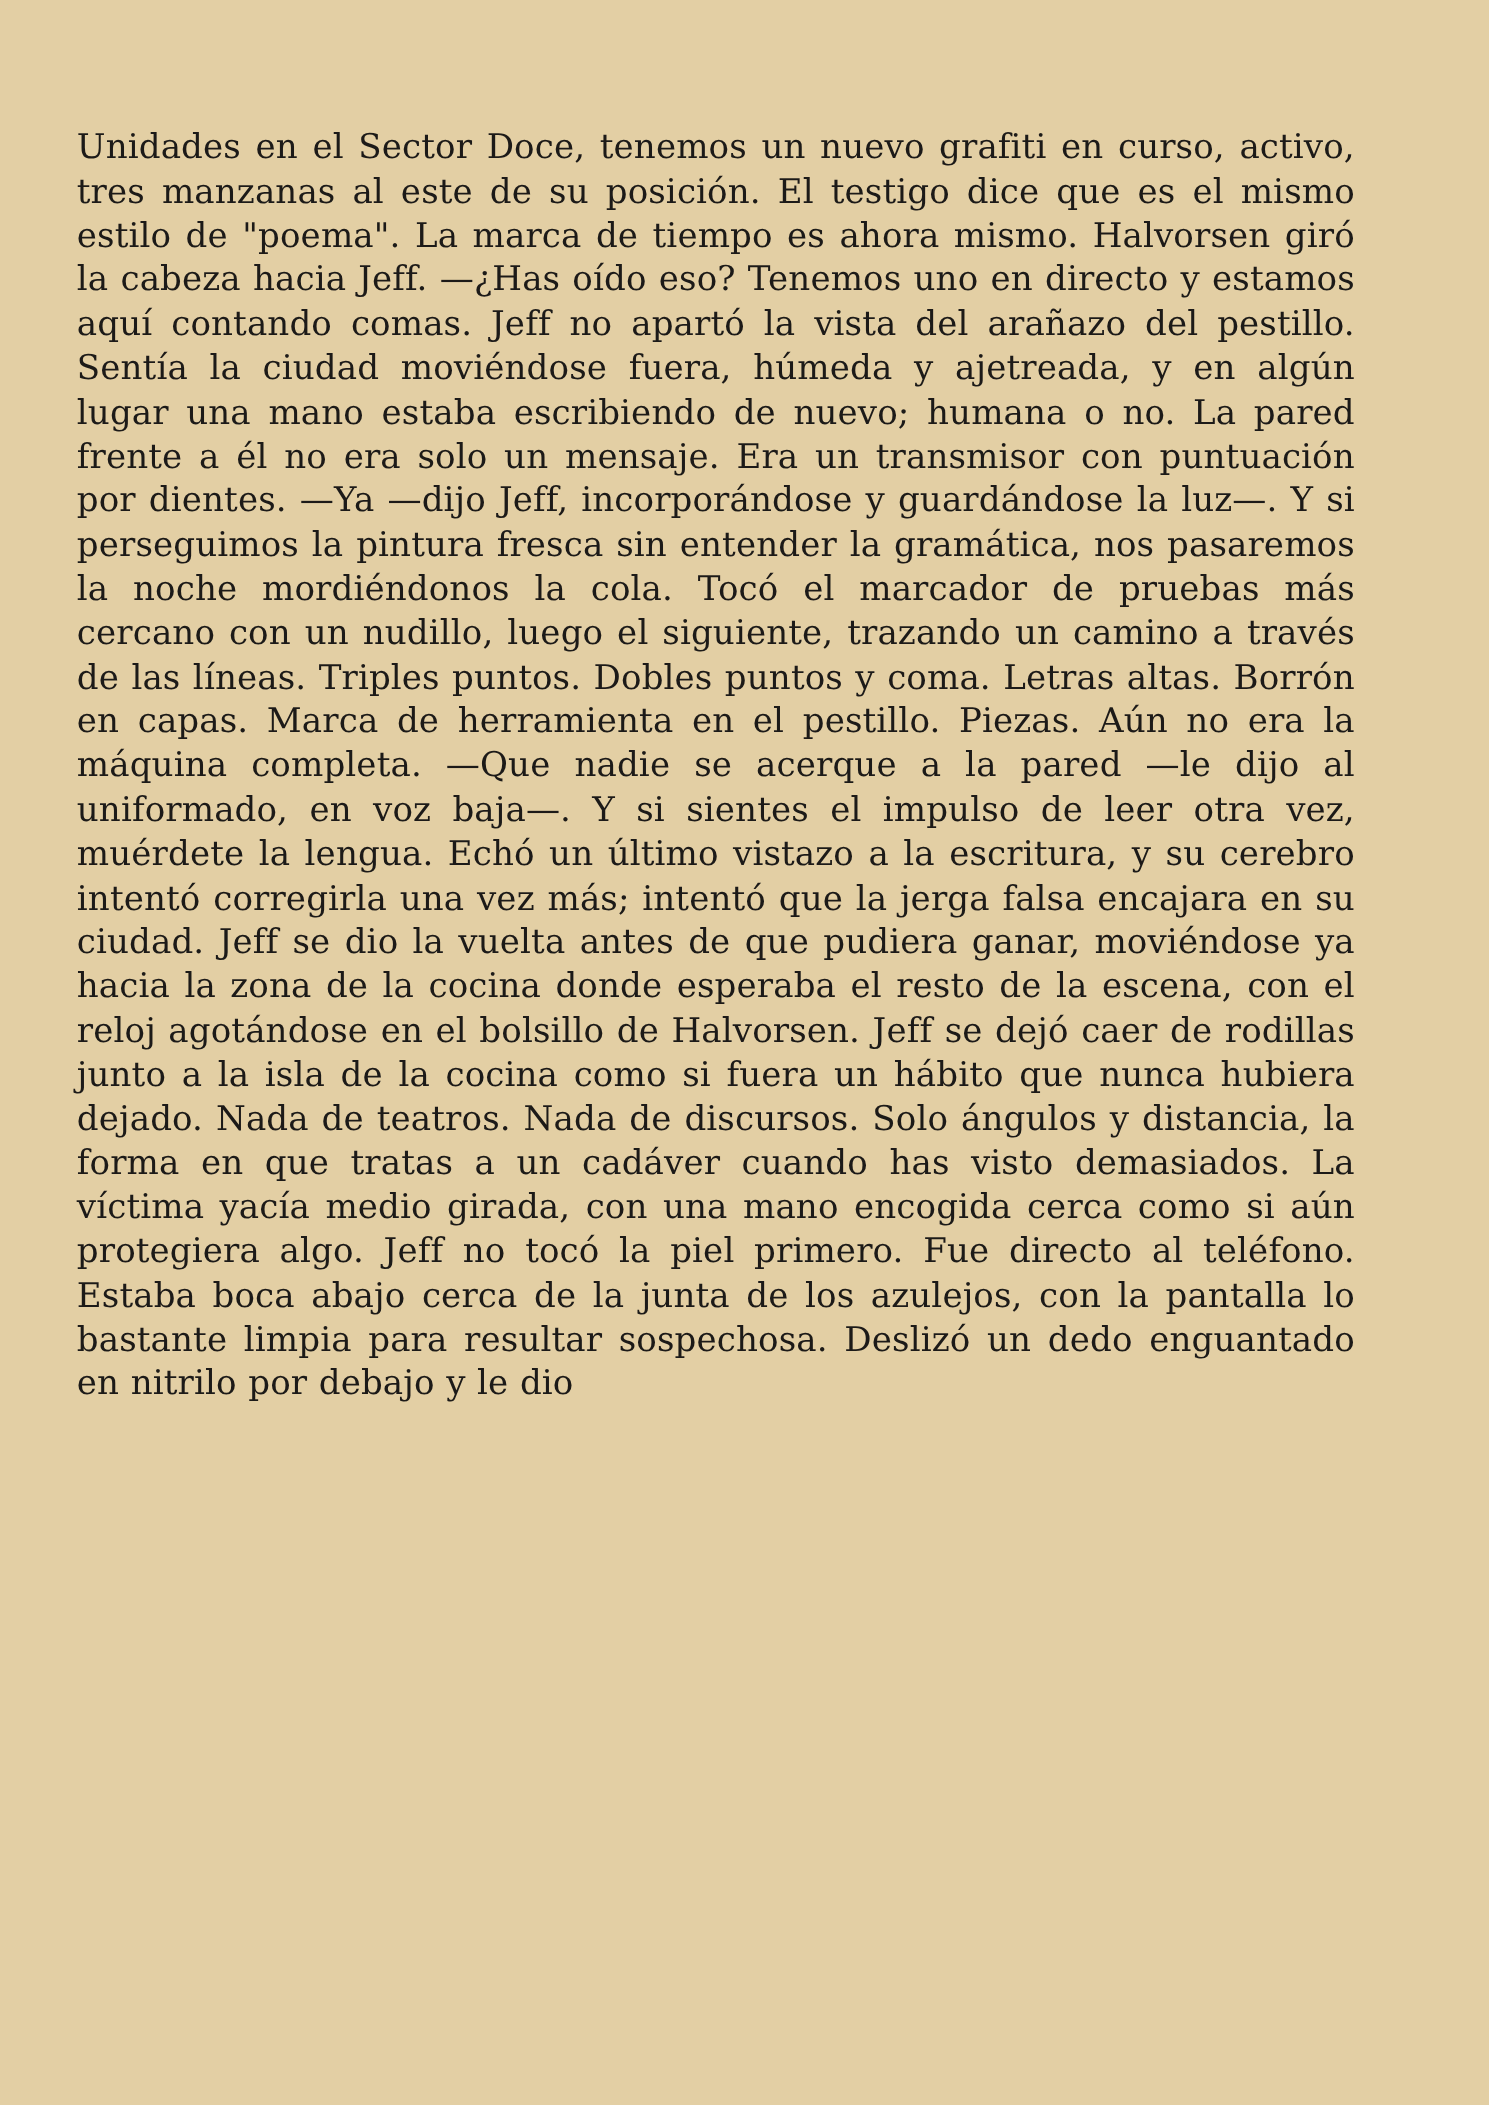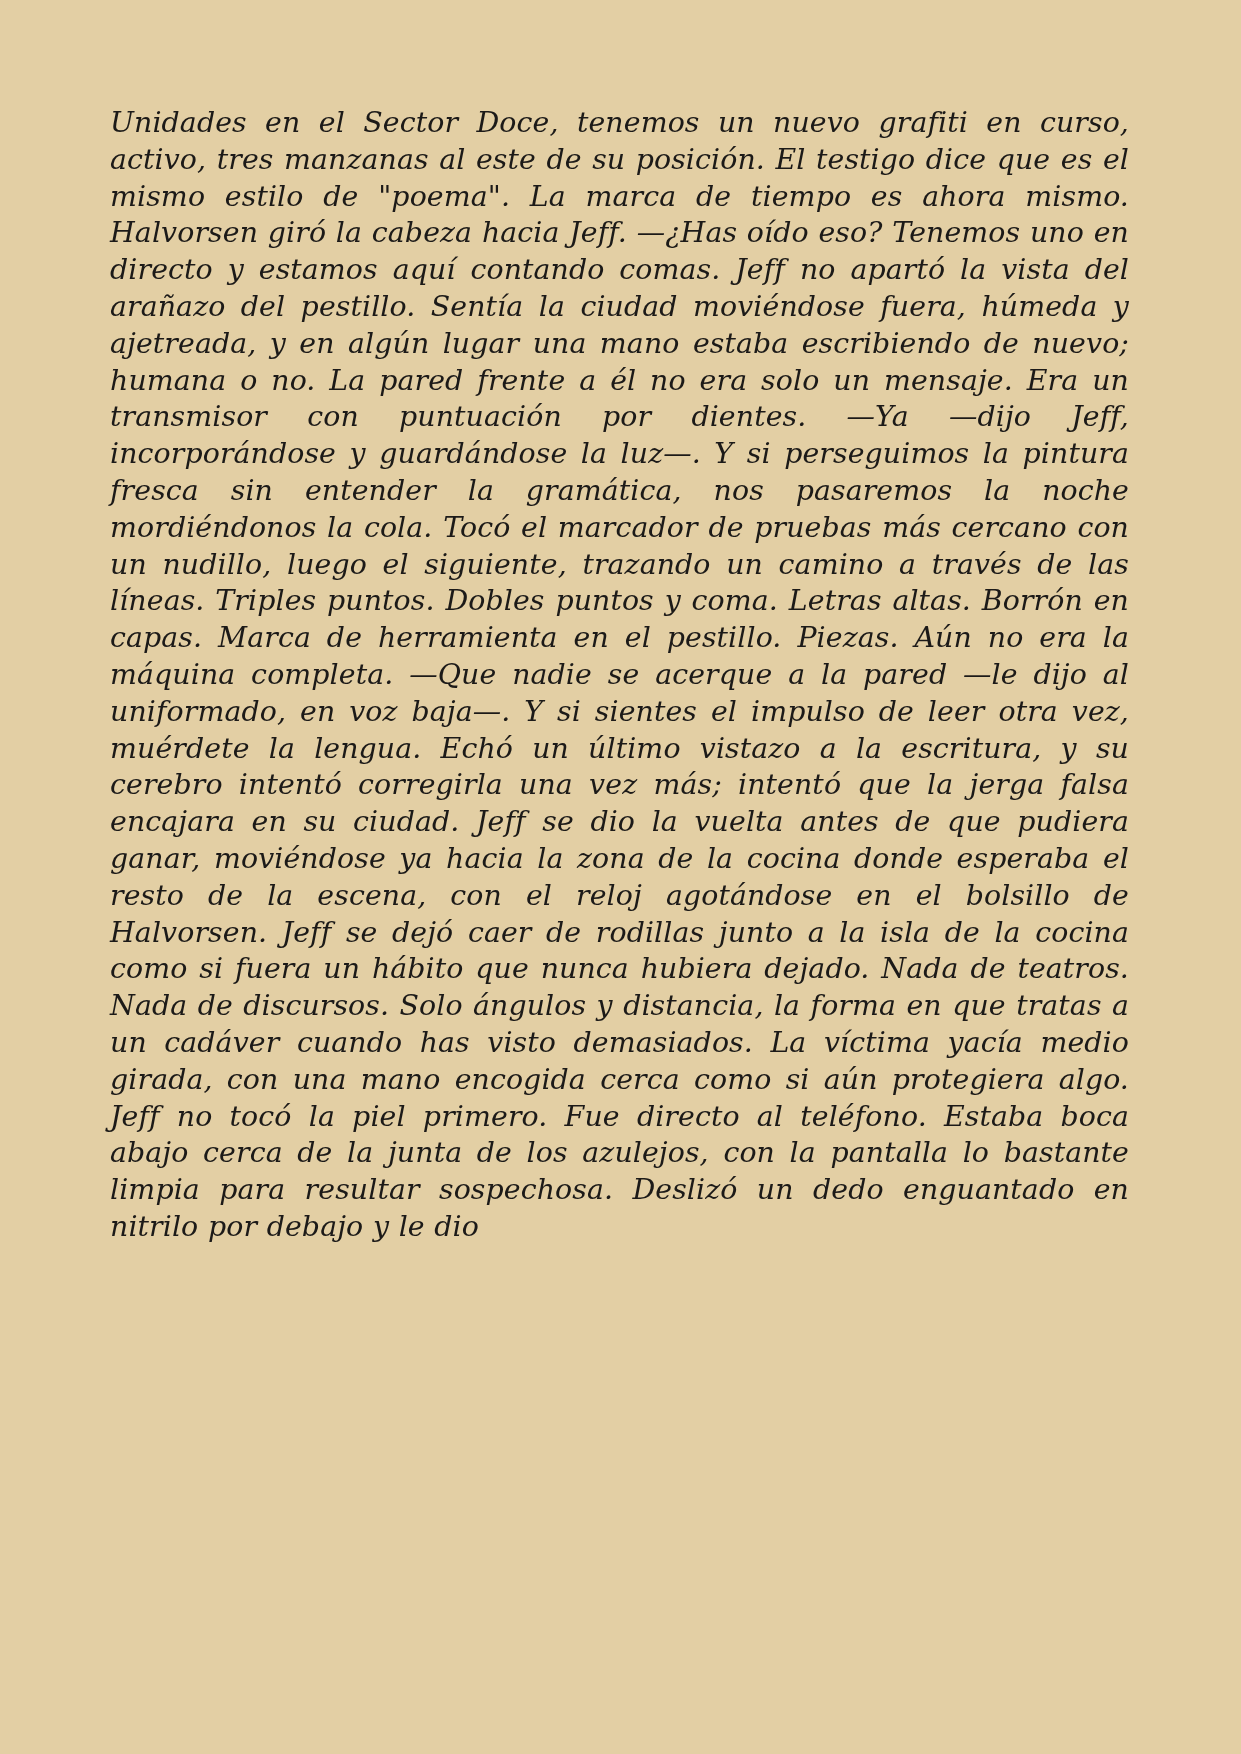--- a/index.html
+++ b/index.html
@@ -11,23 +11,22 @@
     height: 1754px;
     background: #e3cfa4;
     font-family: "DejaVu Serif", "Liberation Serif", serif;
     overflow: hidden;
   }
   .page {
     width: 1241px;
     height: 1754px;
     background: #e3cfa4;
     box-sizing: border-box;
-    padding: 105px 112px 100px 110px;
+    padding: 105px 112px 100px 64px;
     position: relative;
-    font-style: italic;
   }
   .prose {
     color: #1c1a18;
     font-size: 28.4px;
     line-height: 36.8px;
     text-align: justify;
     text-justify: inter-word;
     letter-spacing: 0.1px;
     word-spacing: 0.5px;
     hyphens: none;

